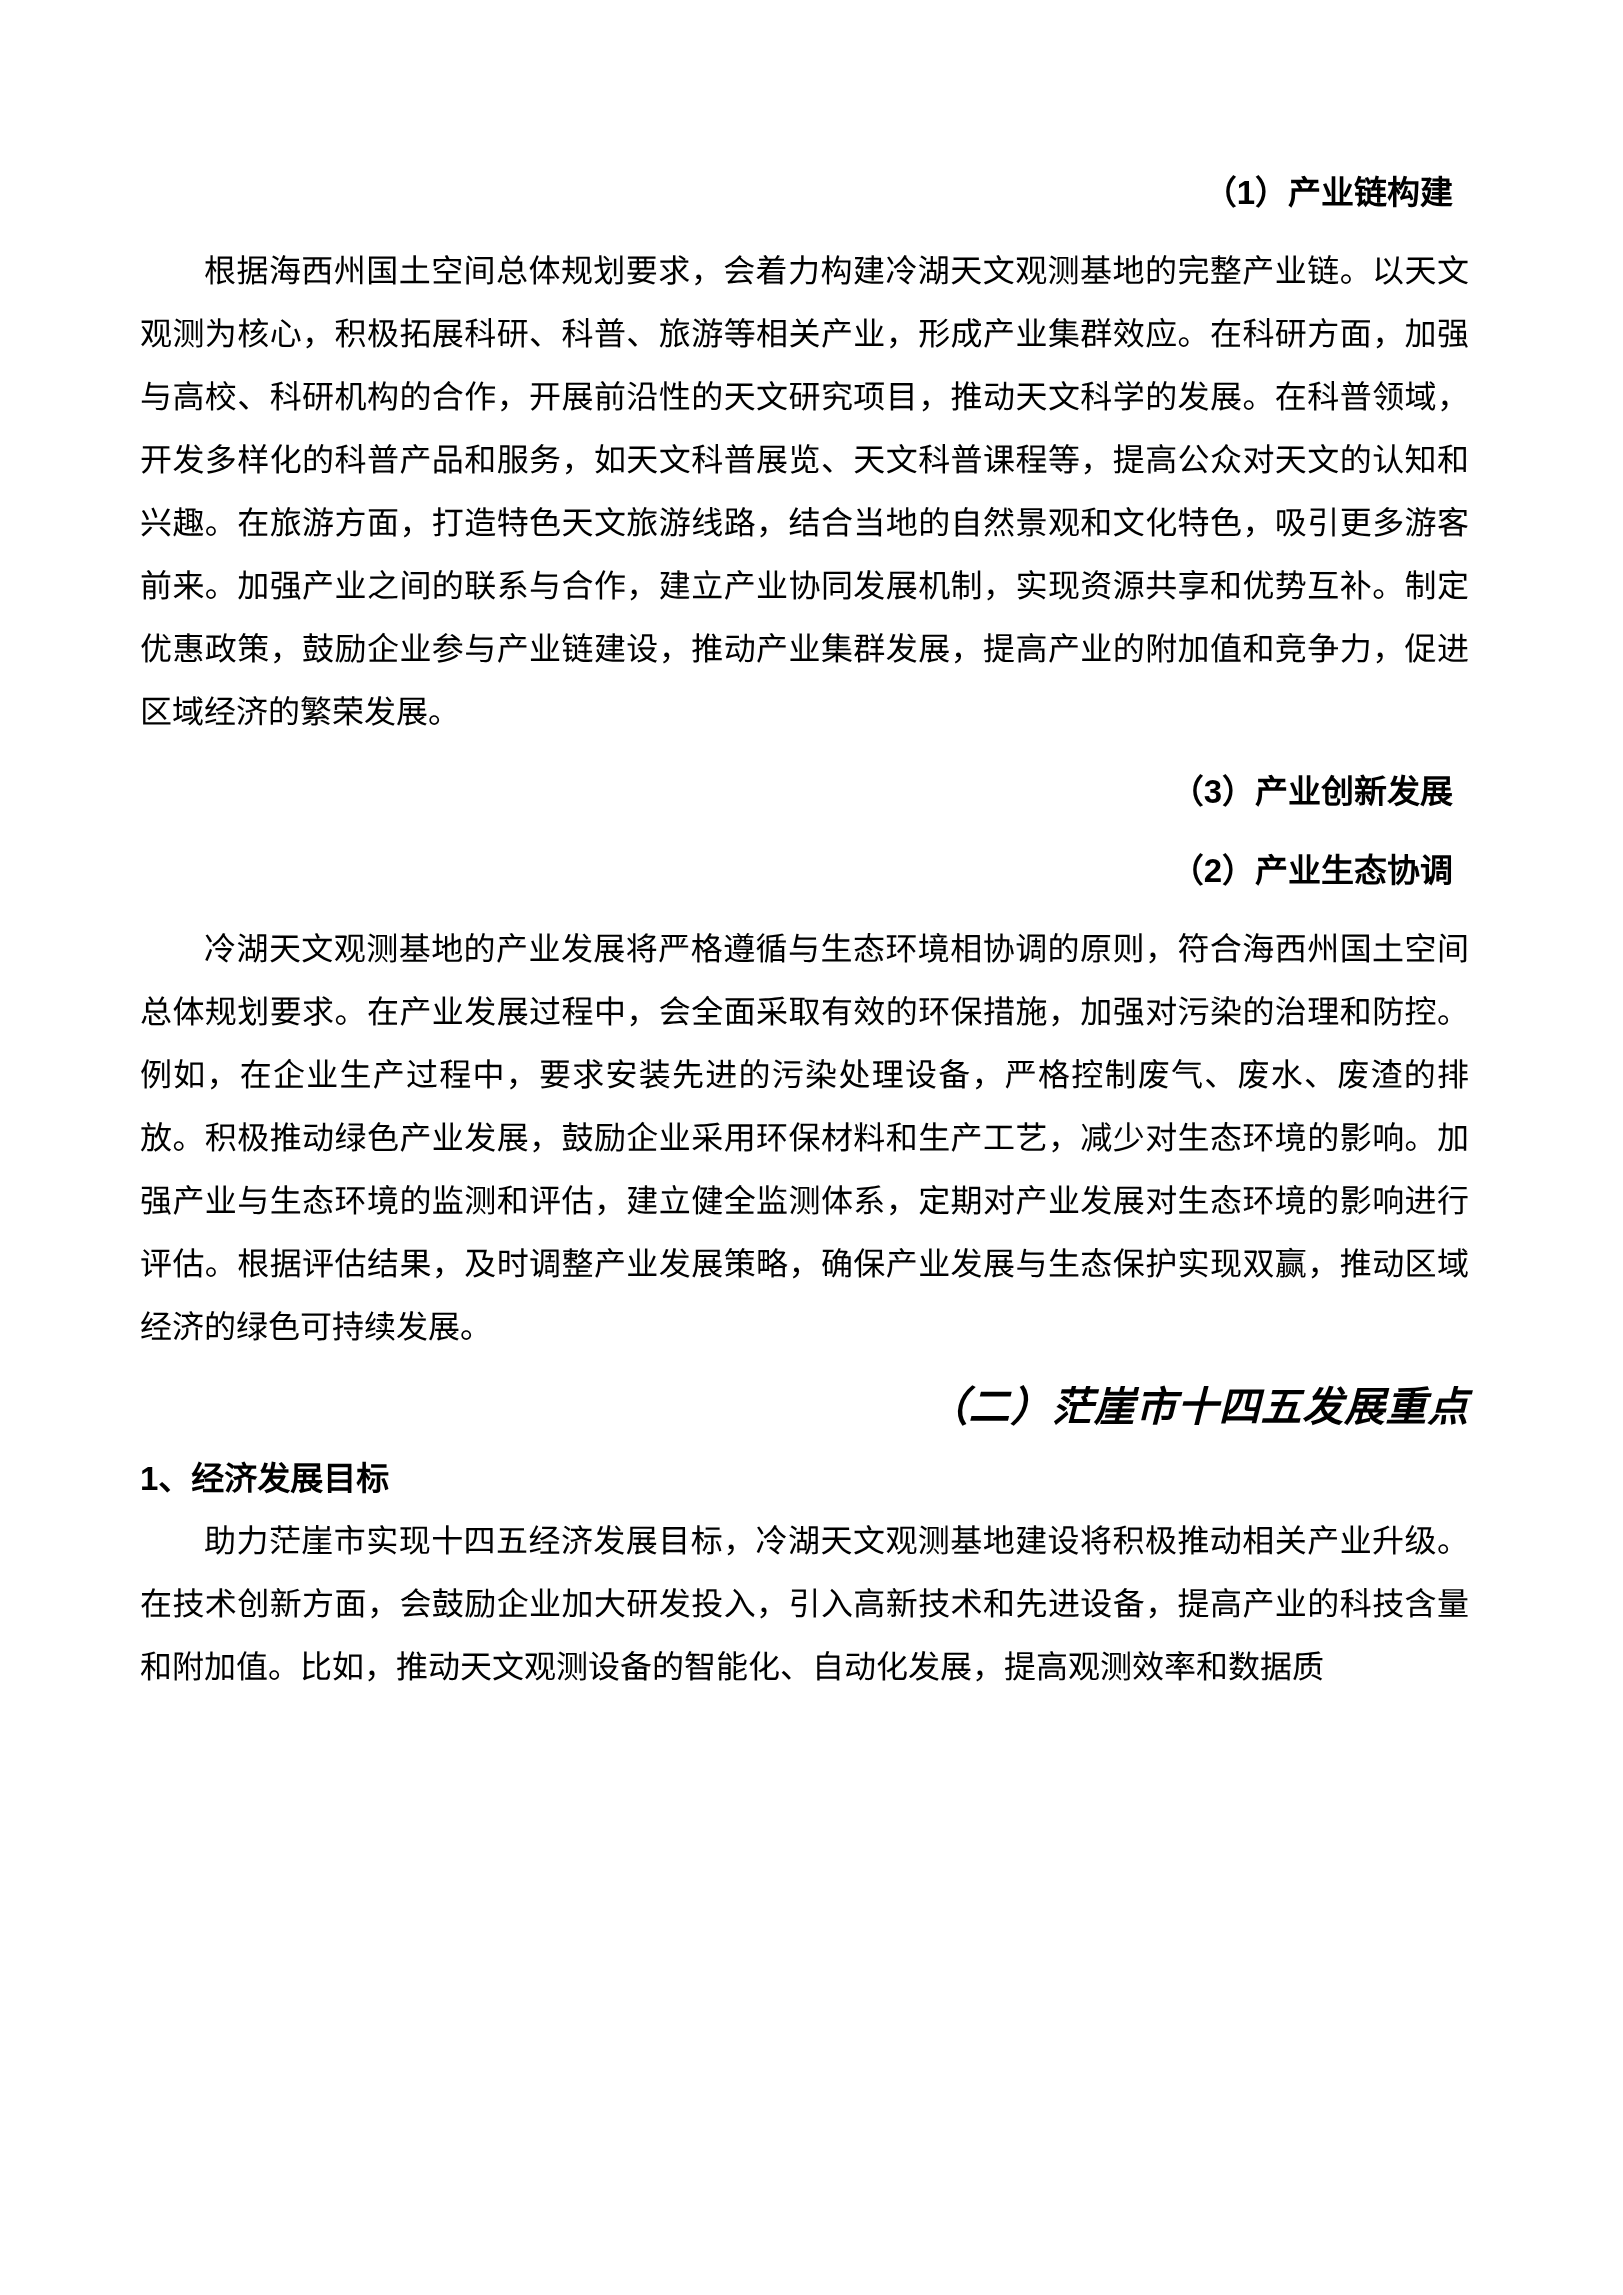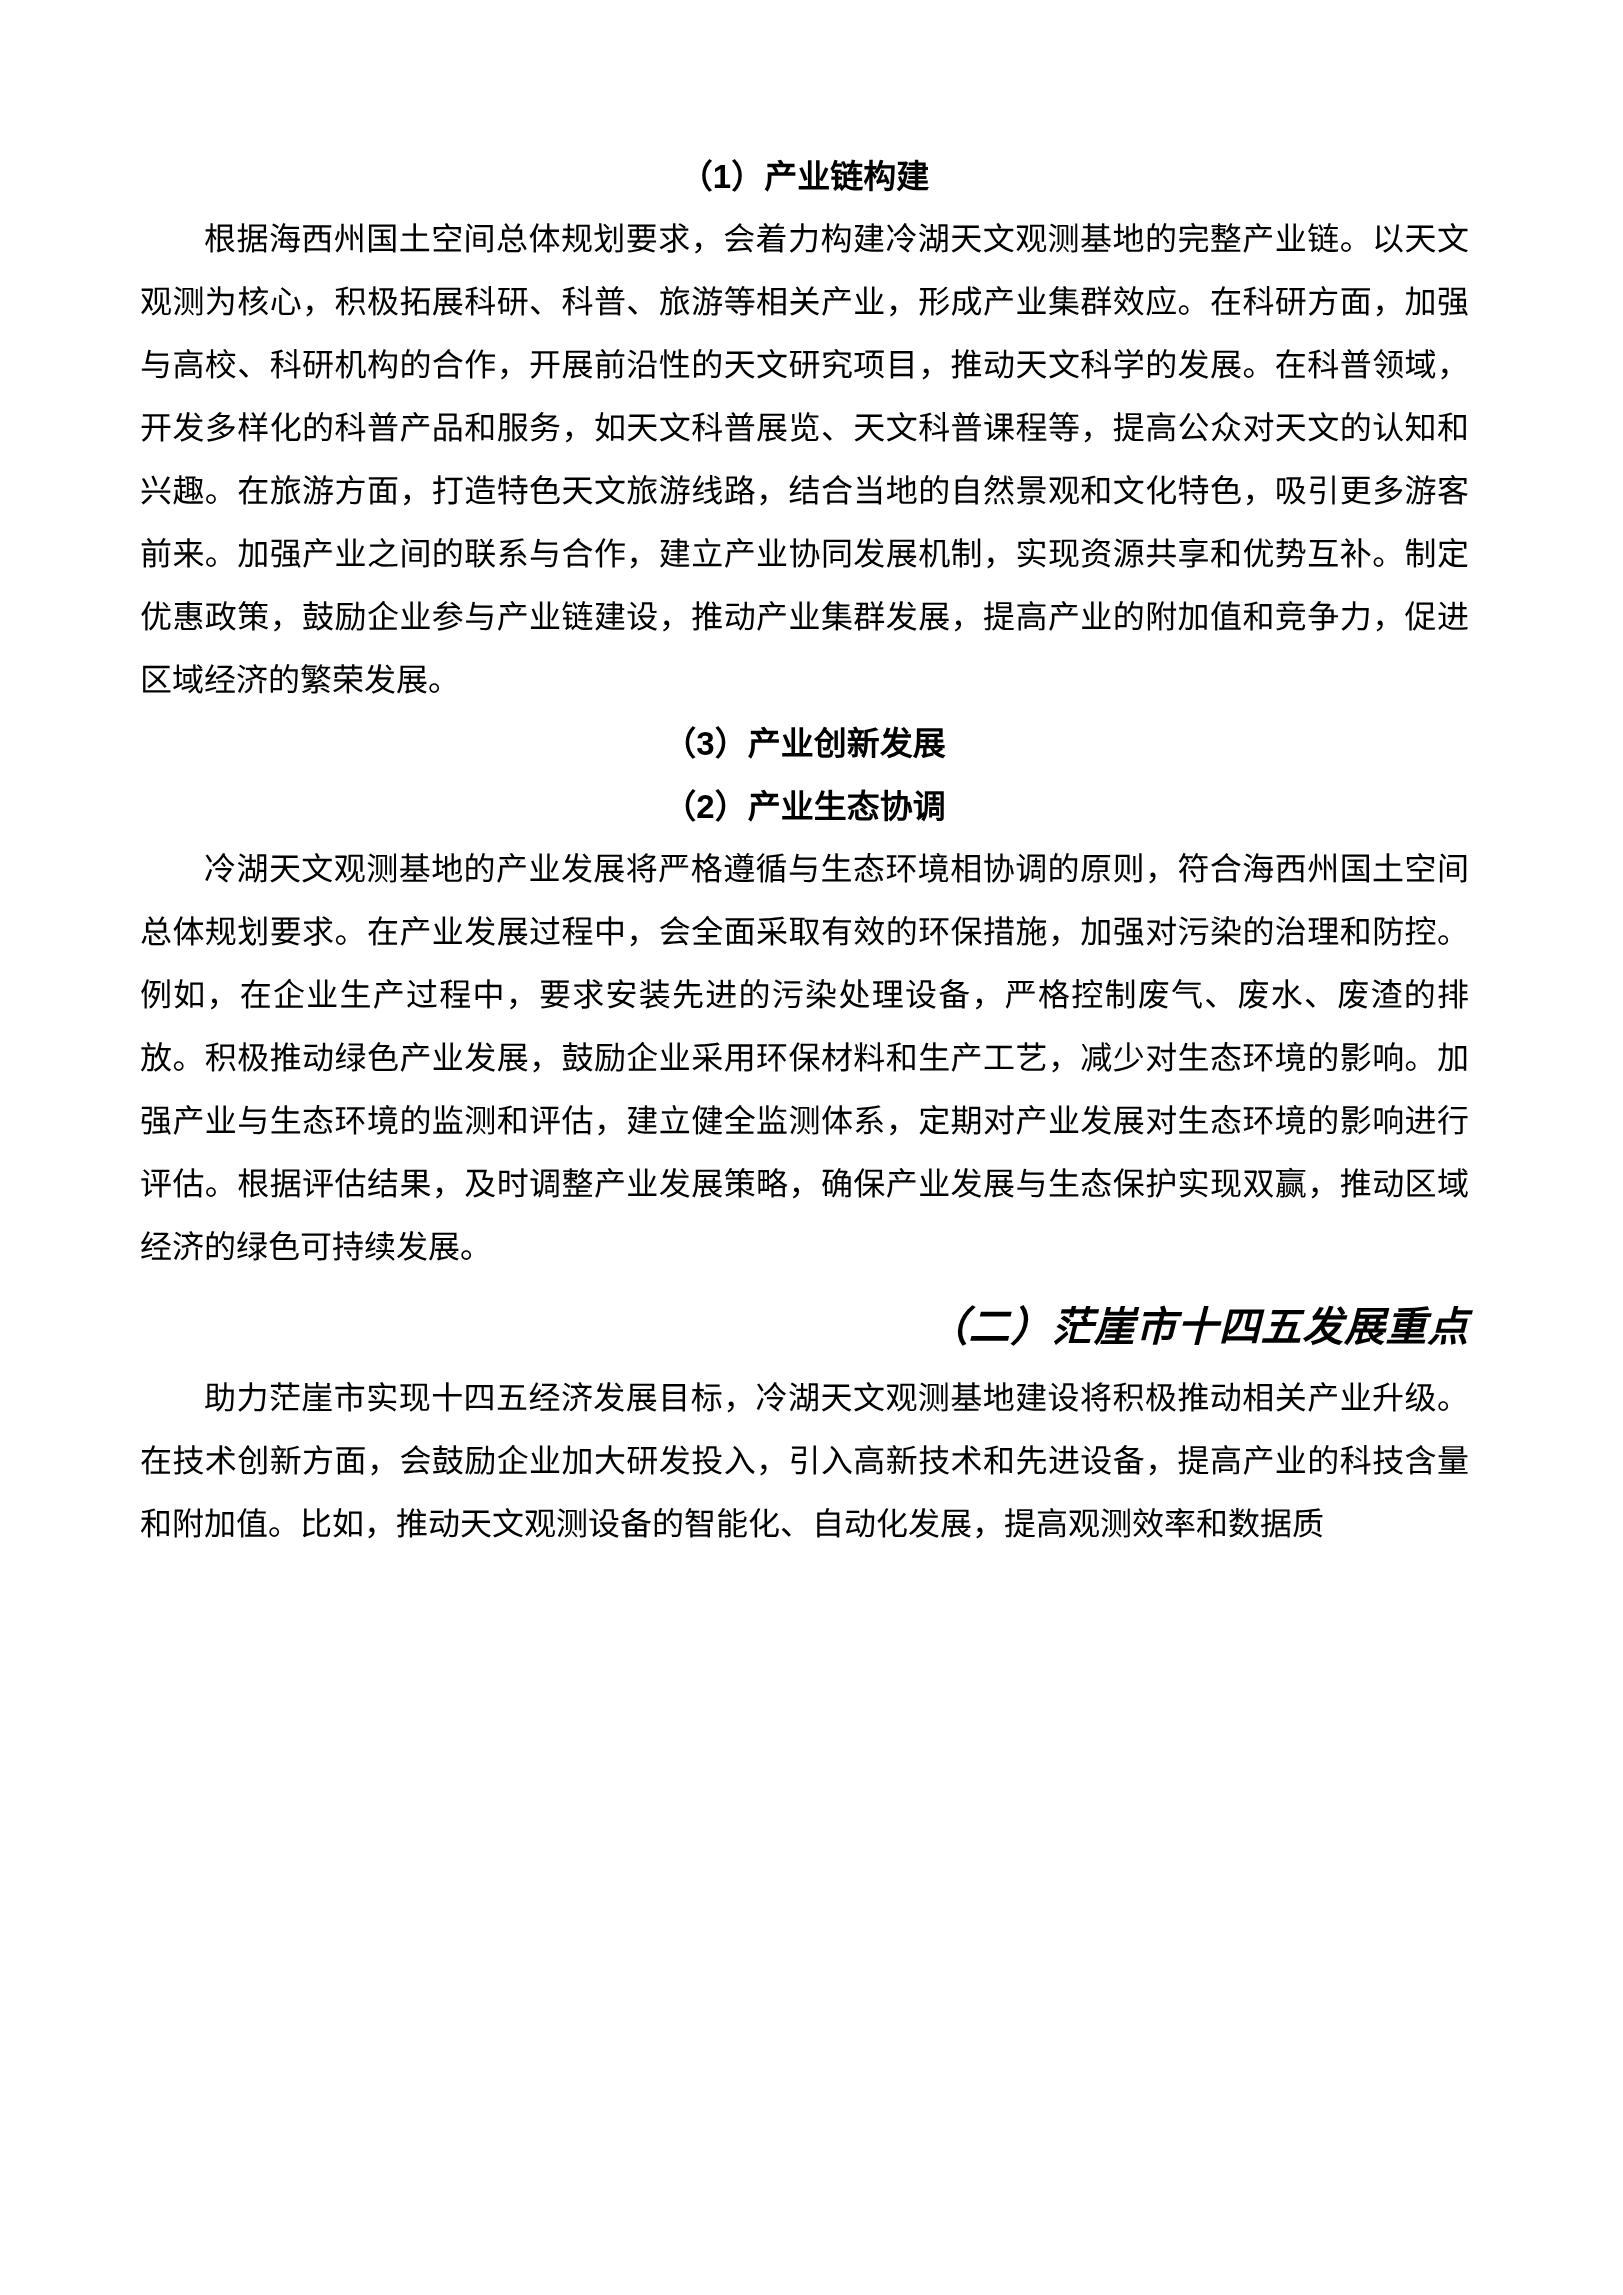--- a/index.html
+++ b/index.html
@@ -26,26 +26,26 @@
     font-size: 32px;
     line-height: 63px;
     text-align: justify;
     text-justify: inter-ideograph;
     text-indent: 2em;
     word-break: break-all;
     overflow-wrap: anywhere;
   }
   
   .h-sub {
-    margin: 0;
+    margin: 16px;
     font-family: "Liberation Sans", "DejaVu Sans", sans-serif;
     font-weight: bold;
     font-size: 33px;
     line-height: 63px;
-    text-align: center;
+    text-align: right;
   }
   
   .h-section {
     margin: 9.2px 0 0 0;
     font-family: "Liberation Sans", "DejaVu Sans", sans-serif;
     font-weight: bold;
     font-size: 41px;
     line-height: 79px;
     letter-spacing: 0.7px;
     text-align: right;
@@ -72,18 +72,19 @@
 
   <div class="h-sub">（3）产业创新发展</div>
 
 
   <div class="h-sub">（2）产业生态协调</div>
 
   <p class="para">冷湖天文观测基地的产业发展将严格遵循与生态环境相协调的原则，符合海西州国土空间总体规划要求。在产业发展过程中，会全面采取有效的环保措施，加强对污染的治理和防控。例如，在企业生产过程中，要求安装先进的污染处理设备，严格控制废气、废水、废渣的排放。积极推动绿色产业发展，鼓励企业采用环保材料和生产工艺，减少对生态环境的影响。加强产业与生态环境的监测和评估，建立健全监测体系，定期对产业发展对生态环境的影响进行评估。根据评估结果，及时调整产业发展策略，确保产业发展与生态保护实现双赢，推动区域经济的绿色可持续发展。</p>
 
   <div class="h-section">（二）茫崖市十四五发展重点</div>
 
+  <div class="h-num">1、经济发展目标</div>
 
 
   <p class="para">助力茫崖市实现十四五经济发展目标，冷湖天文观测基地建设将积极推动相关产业升级。在技术创新方面，会鼓励企业加大研发投入，引入高新技术和先进设备，提高产业的科技含量和附加值。比如，推动天文观测设备的智能化、自动化发展，提高观测效率和数据质</p>
 
 </div>
 
 
 </body></html>

